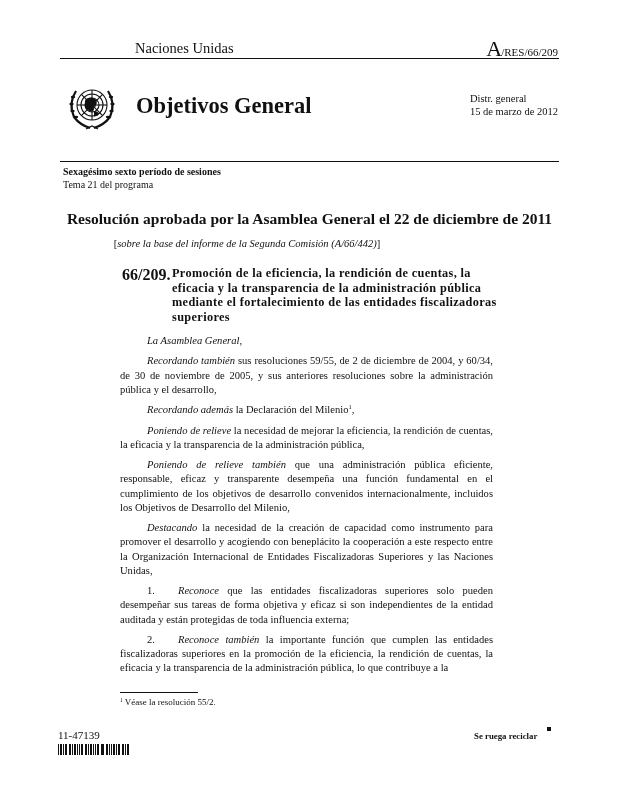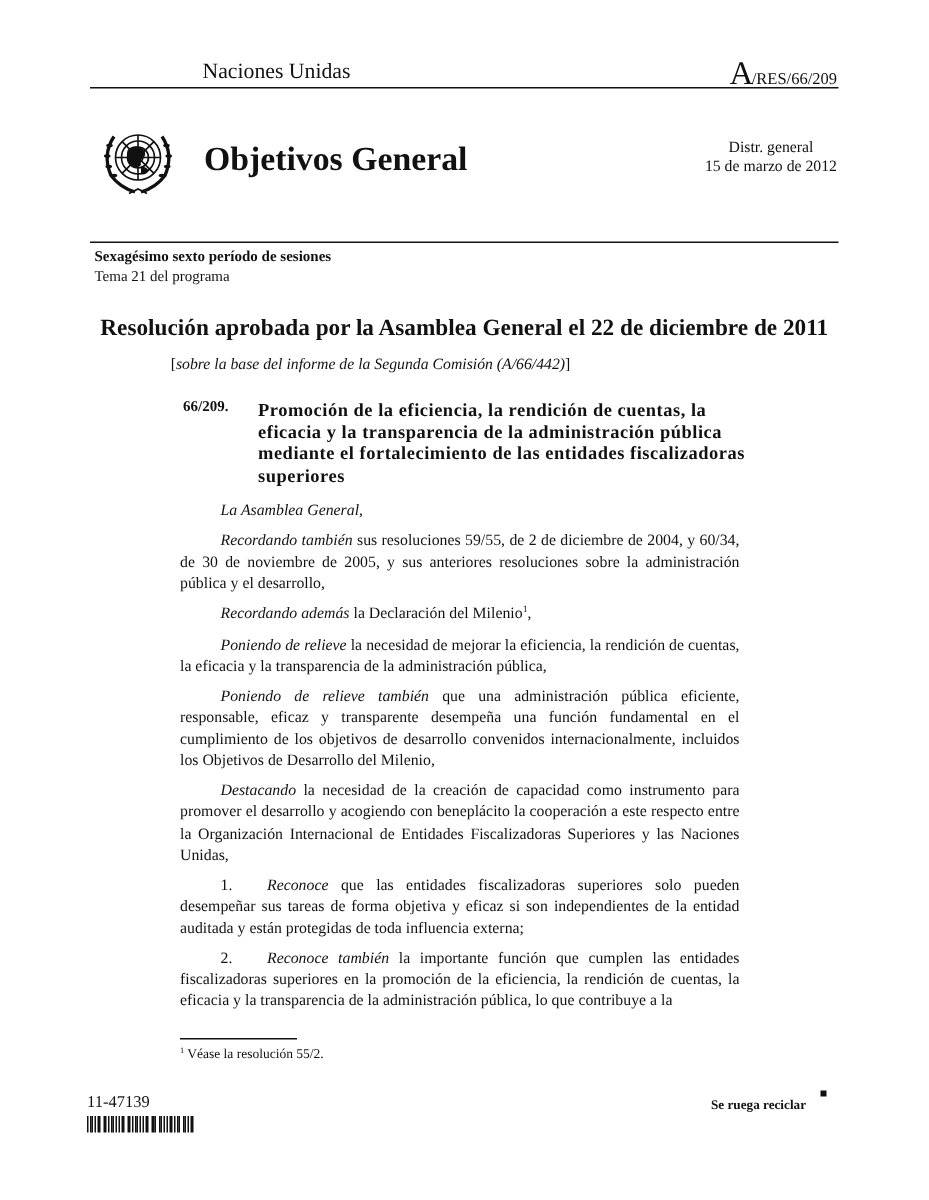--- a/index.html
+++ b/index.html
@@ -9,30 +9,30 @@
   }
   .abs { position: absolute; }
   .rule { position: absolute; left: 60px; width: 499px; height: 0; border-top: 1.2px solid #111; }
 
   #un-name { left: 135px; top: 40px; font-size: 14.5px; }
   #symbol { right: 61px; top: 36px; font-size: 11px; white-space: nowrap; }
   #symbol .big { font-size: 22px; letter-spacing: -1px; }
 
   #emblem { left: 64px; top: 83px; width: 56px; height: 50px; }
   #ga-title { left: 136px; top: 93px; font-size: 22.5px; font-weight: bold; }
-  #distr { right: 61px; top: 92px; font-size: 10.5px; text-align: center; line-height: 13px; }
+  #distr { right: 61px; top: 92px; font-size: 10.5px; text-align: left; line-height: 13px; }
 
   #session { left: 63px; top: 165px; font-size: 10px; line-height: 13px; }
   #session .b { font-weight: bold; }
 
   #res-heading { left: 0; width: 619px; top: 210px; text-align: center; font-size: 15.5px; font-weight: bold; }
   #basis { left: 0; width: 494px; top: 238px; text-align: center; font-size: 10.5px; font-style: italic; }
   #basis span.n { font-style: normal; }
 
-  #res-number { left: 122px; top: 266px; font-size: 10px; font-weight: bold; }
+  #res-number { left: 122px; top: 266px; font-size: 16px; font-weight: bold; }
   #res-title { left: 172px; top: 266px; width: 330px; font-size: 12.3px; font-weight: bold; line-height: 14.7px; letter-spacing: 0.35px; }
 
   #body { left: 120px; top: 334px; width: 373px; font-size: 10.55px; line-height: 14.2px; }
   #body p { margin: 0 0 6.2px 0; text-indent: 27px; text-align: justify; }
   #body p .i { font-style: italic; }
   #body sup { font-size: 6.5px; line-height: 0; vertical-align: 4px; }
   #body .num { display: inline-block; width: 31px; text-indent: 0; }
 
   #fn-rule { left: 120px; top: 692px; width: 78px; border-top: 1px solid #111; height: 0; }
   #footnote { left: 120px; top: 697px; font-size: 9px; }

